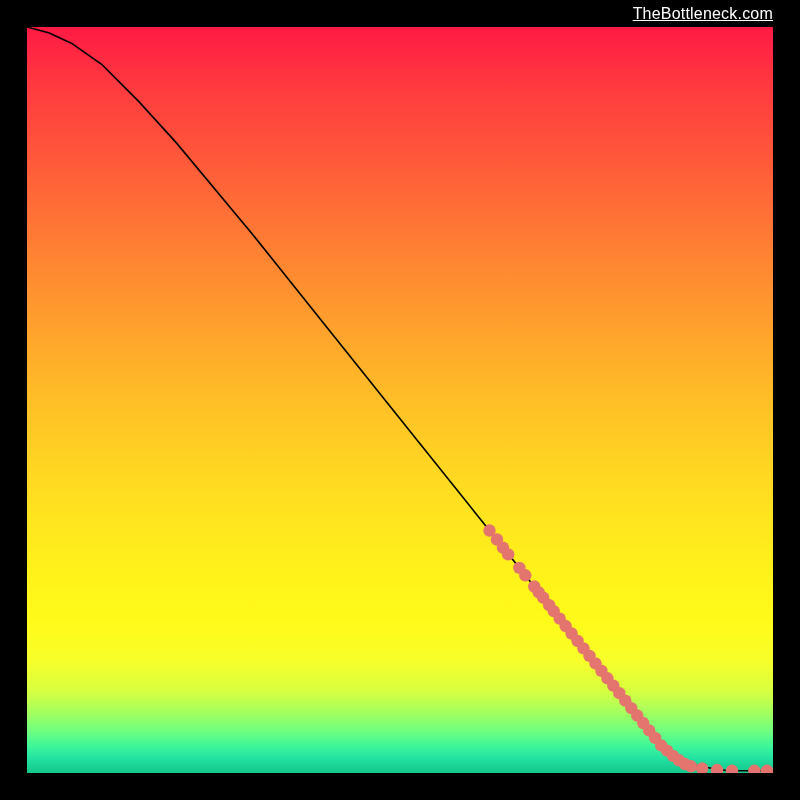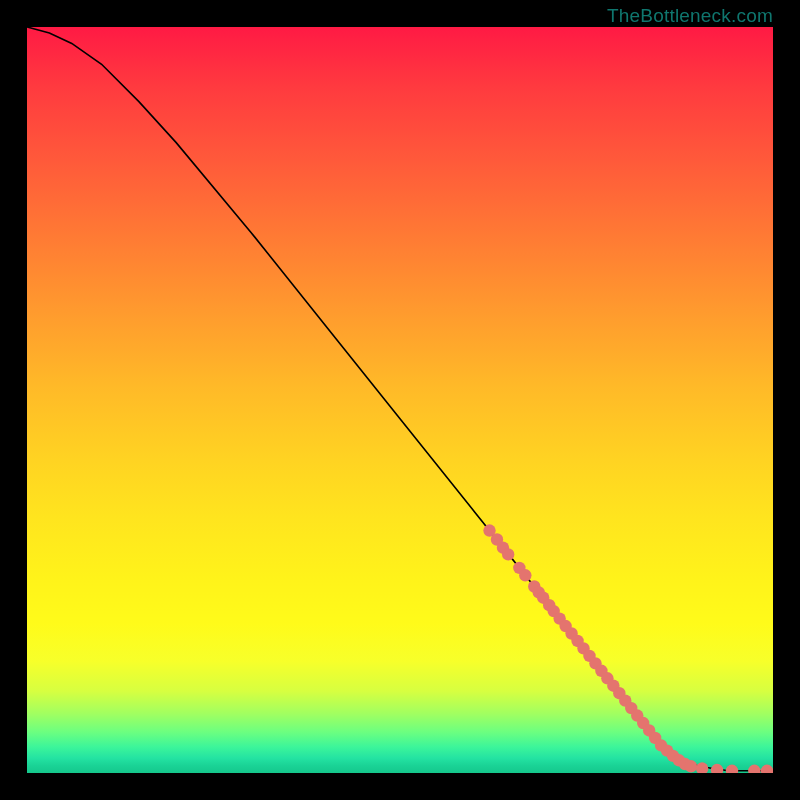--- a/index.html
+++ b/index.html
@@ -14,23 +14,24 @@
     position: absolute;
     left: 27px;
     top: 27px;
     width: 746px;
     height: 746px;
   }
   .watermark {
     position: absolute;
     right: 0;
     top: -22px;
-    color: #0f766e;
-    font-size: 19px;
+    color: #ffffff;
+    font-size: 16px;
     letter-spacing: 0.2px;
+    text-decoration: underline;
   }
   .plot-area {
     position: absolute;
     left: 0;
     top: 0;
     width: 746px;
     height: 746px;
     overflow: hidden;
   }
   .gradient {

